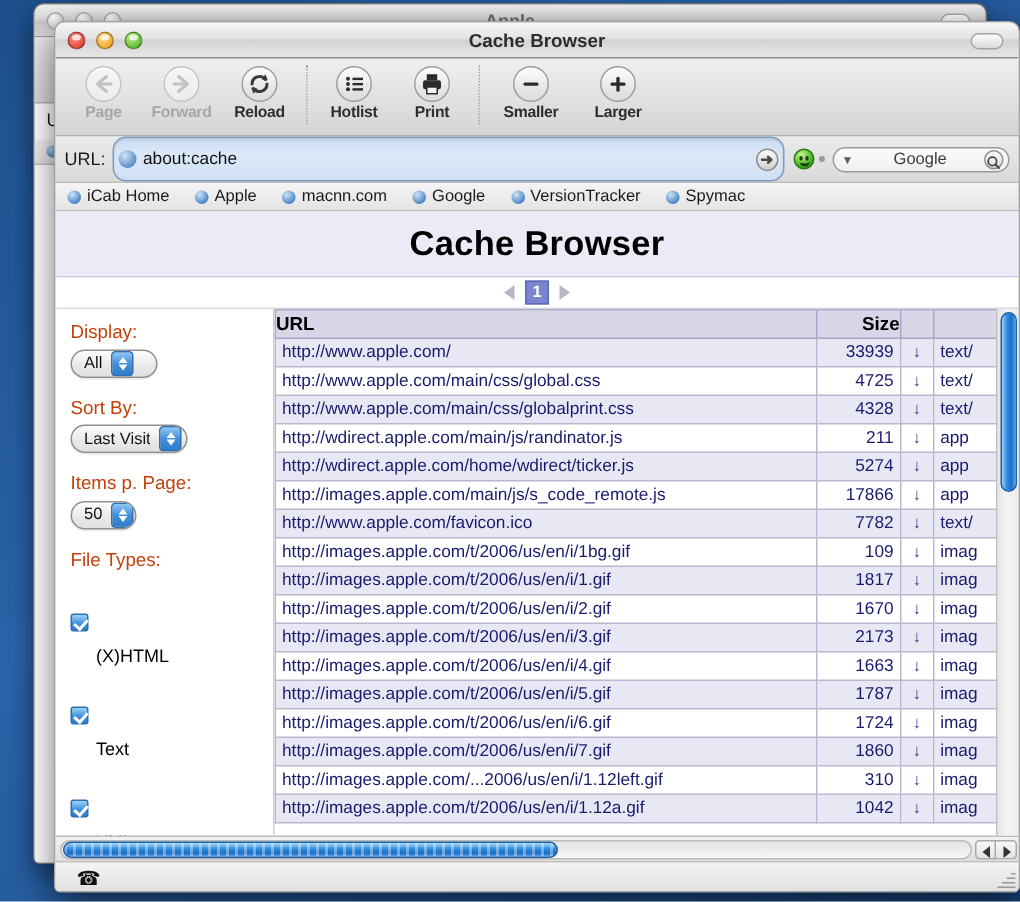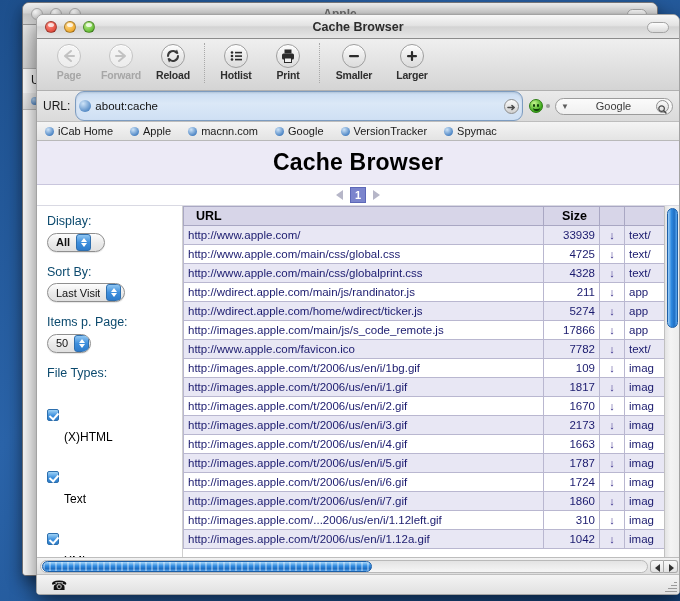--- a/index.html
+++ b/index.html
@@ -245,21 +245,21 @@
     padding: 0 4px; min-width: 13px; text-align: center; line-height: 14px;
     border: 1px solid #5d68b8;
   }
   #cols { flex: 1 1 auto; display: flex; min-height: 0; }
 
   
   #sidebar {
     flex: 0 0 146px; padding: 8px 0 0 10px; background: #fff;
     border-right: 1px solid #cfcfcf;
   }
-  .sb-label { font-size: 12.5px; color: #0c4a6e; margin-bottom: 4px; }
+  .sb-label { font-size: 12.5px; color: #c2410c; margin-bottom: 4px; }
   .popup {
     display: inline-flex; align-items: center;
     height: 19px; border-radius: 10px;
     background: linear-gradient(to bottom,#fdfdfd,#eaeaea 55%,#e0e0e0);
     border: 1px solid #8f8f8f;
     padding-left: 8px; margin-bottom: 13px;
     box-shadow: 0 1px 1px rgba(0,0,0,.10);
     overflow: hidden; max-width: 100%;
   }
   .popup .pv { font-size: 11px; color: #121212; white-space: nowrap; overflow: hidden; }
@@ -269,21 +269,21 @@
     background: linear-gradient(to bottom,#8fc6f2,#3f8fdd 50%,#2f7ccb);
     border: 1px solid #2f6fae;
     position: relative; flex: 0 0 15px;
   }
   .arrows::before, .arrows::after {
     content: ""; position: absolute; left: 4px; width: 0; height: 0;
     border-left: 3px solid transparent; border-right: 3px solid transparent;
   }
   .arrows::before { top: 3px; border-bottom: 4px solid #fff; }
   .arrows::after  { bottom: 3px; border-top: 4px solid #fff; }
-  #popup-display { width: 58px; font-weight: bold; }
+  #popup-display { width: 58px; }
   #popup-sort { width: 78px; }
   #popup-items { width: 44px; }
   .ft-row { display: flex; align-items: center; margin-bottom: 4px; }
   .cbx {
     width: 12px; height: 12px; margin-right: 5px; flex: 0 0 12px;
     border-radius: 2px; position: relative;
     background: linear-gradient(to bottom,#9fd2f6,#3f92de 55%,#2e7ec9);
     border: 1px solid #2d6fae;
   }
   .cbx::after {
@@ -296,21 +296,21 @@
 
   
   #table-wrap { flex: 1 1 auto; position: relative; min-width: 0; overflow: hidden; }
   #table-scroll { position: absolute; left: 0; top: 0; right: 15px; bottom: 0; overflow: hidden; }
   table.cache {
     border-collapse: collapse; width: 545px; table-layout: fixed;
     font-size: 11.5px; color: #1a1a6e;
   }
   table.cache th {
     background: #d7d5e8; color: #000; font-weight: bold; font-size: 12.5px;
-    border: 1px solid #a9a7c3; padding: 2px 12px; height: 19px;
+    border: 1px solid #a9a7c3; padding: 2px 0; height: 19px;
   }
   table.cache td {
     border: 1px solid #b9b7d0; padding: 1px 4px; height: 19px;
     white-space: nowrap; overflow: hidden;
   }
   tr.odd td { background: #e8e7f4; }
   tr.even td { background: #ffffff; }
   .c-url { width: 360px; text-align: left; }
   .c-size { width: 56px; text-align: right; }
   .c-dl { width: 22px; text-align: center; }

